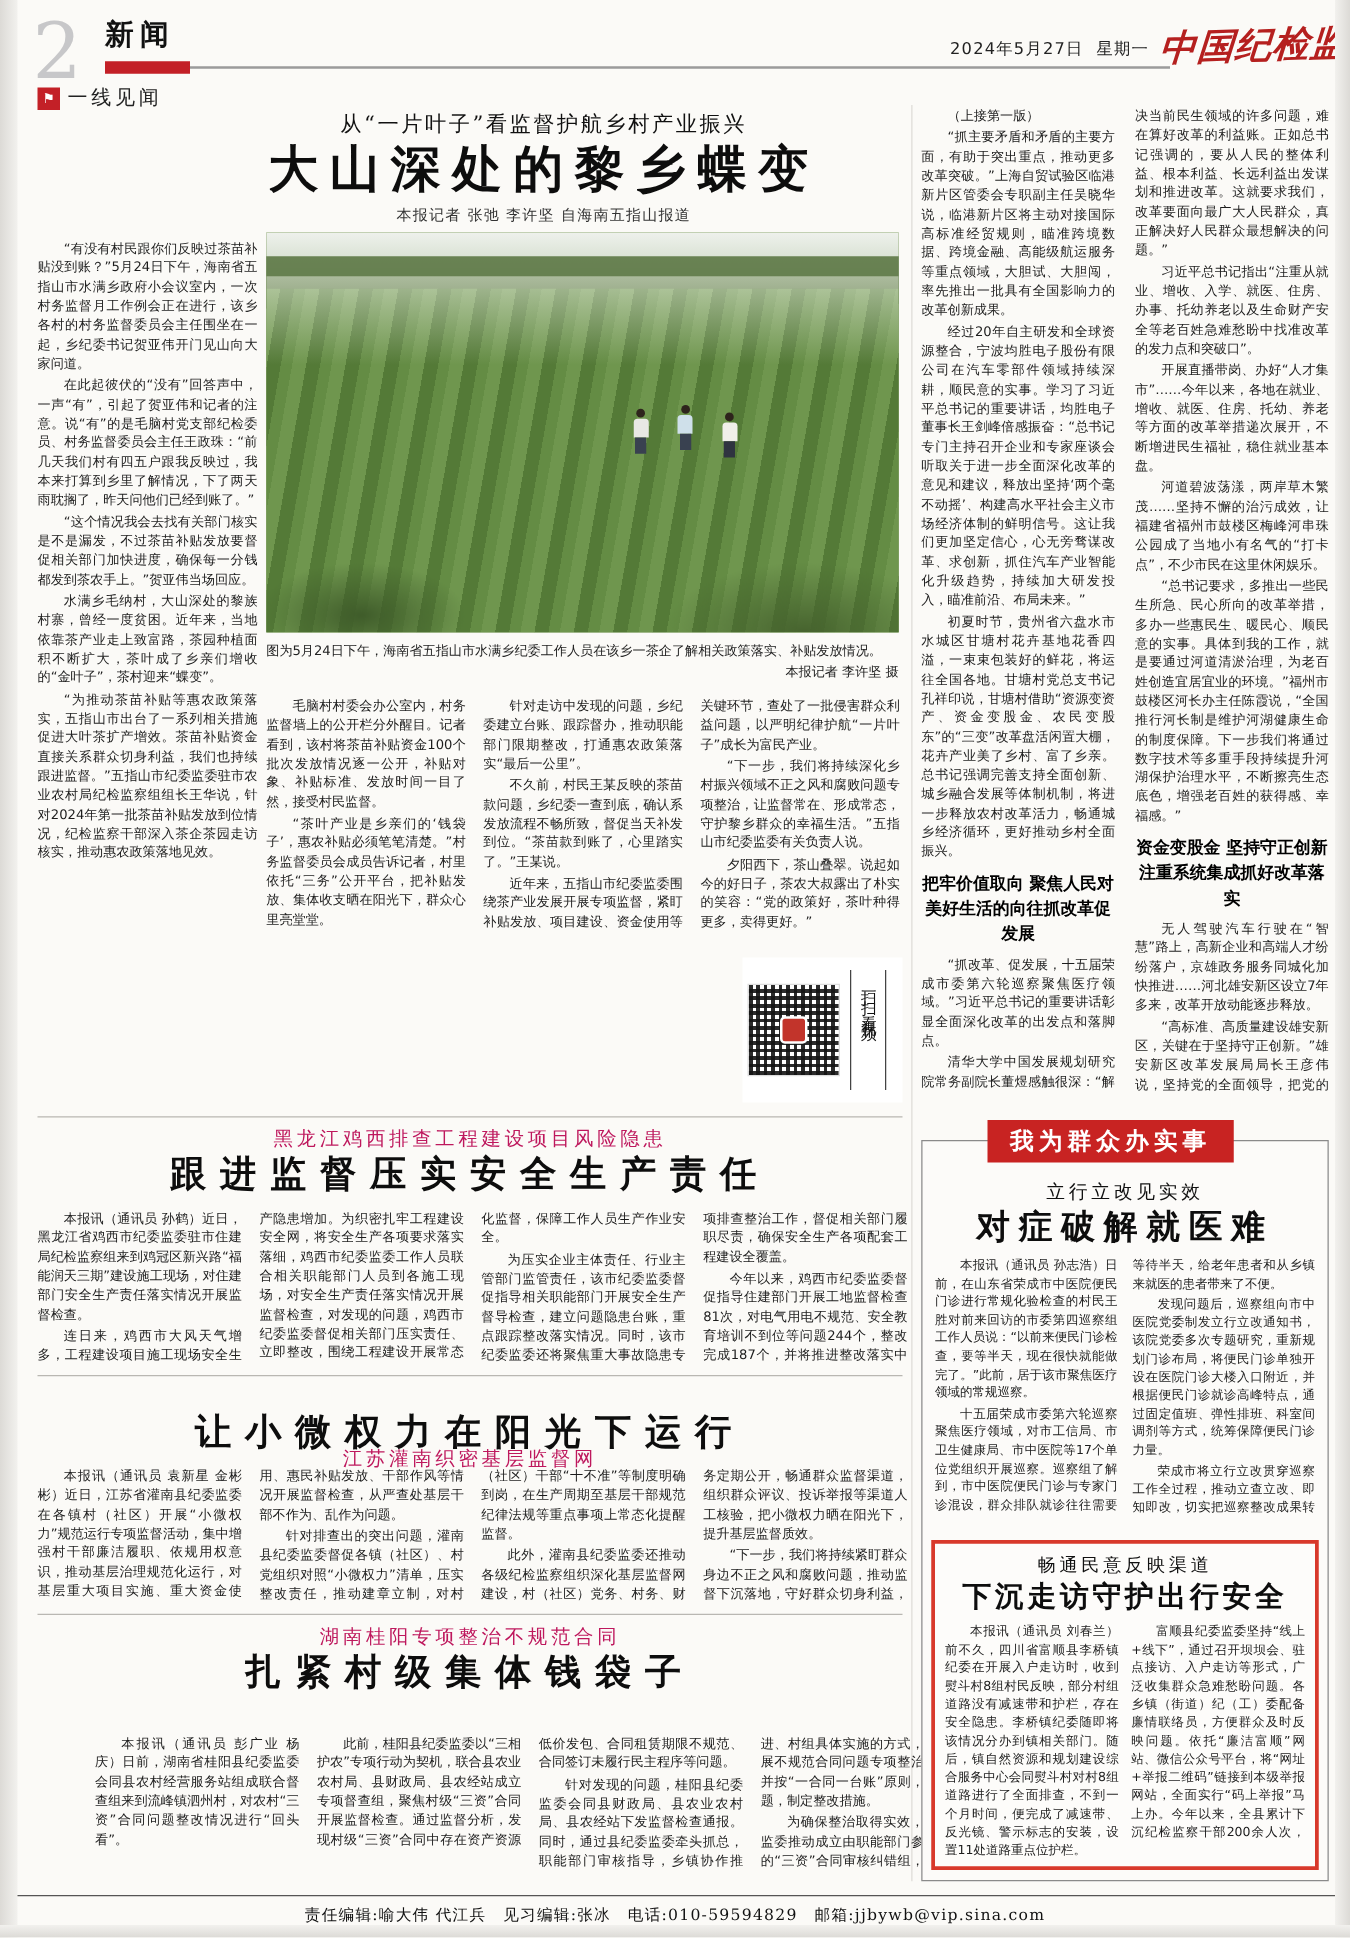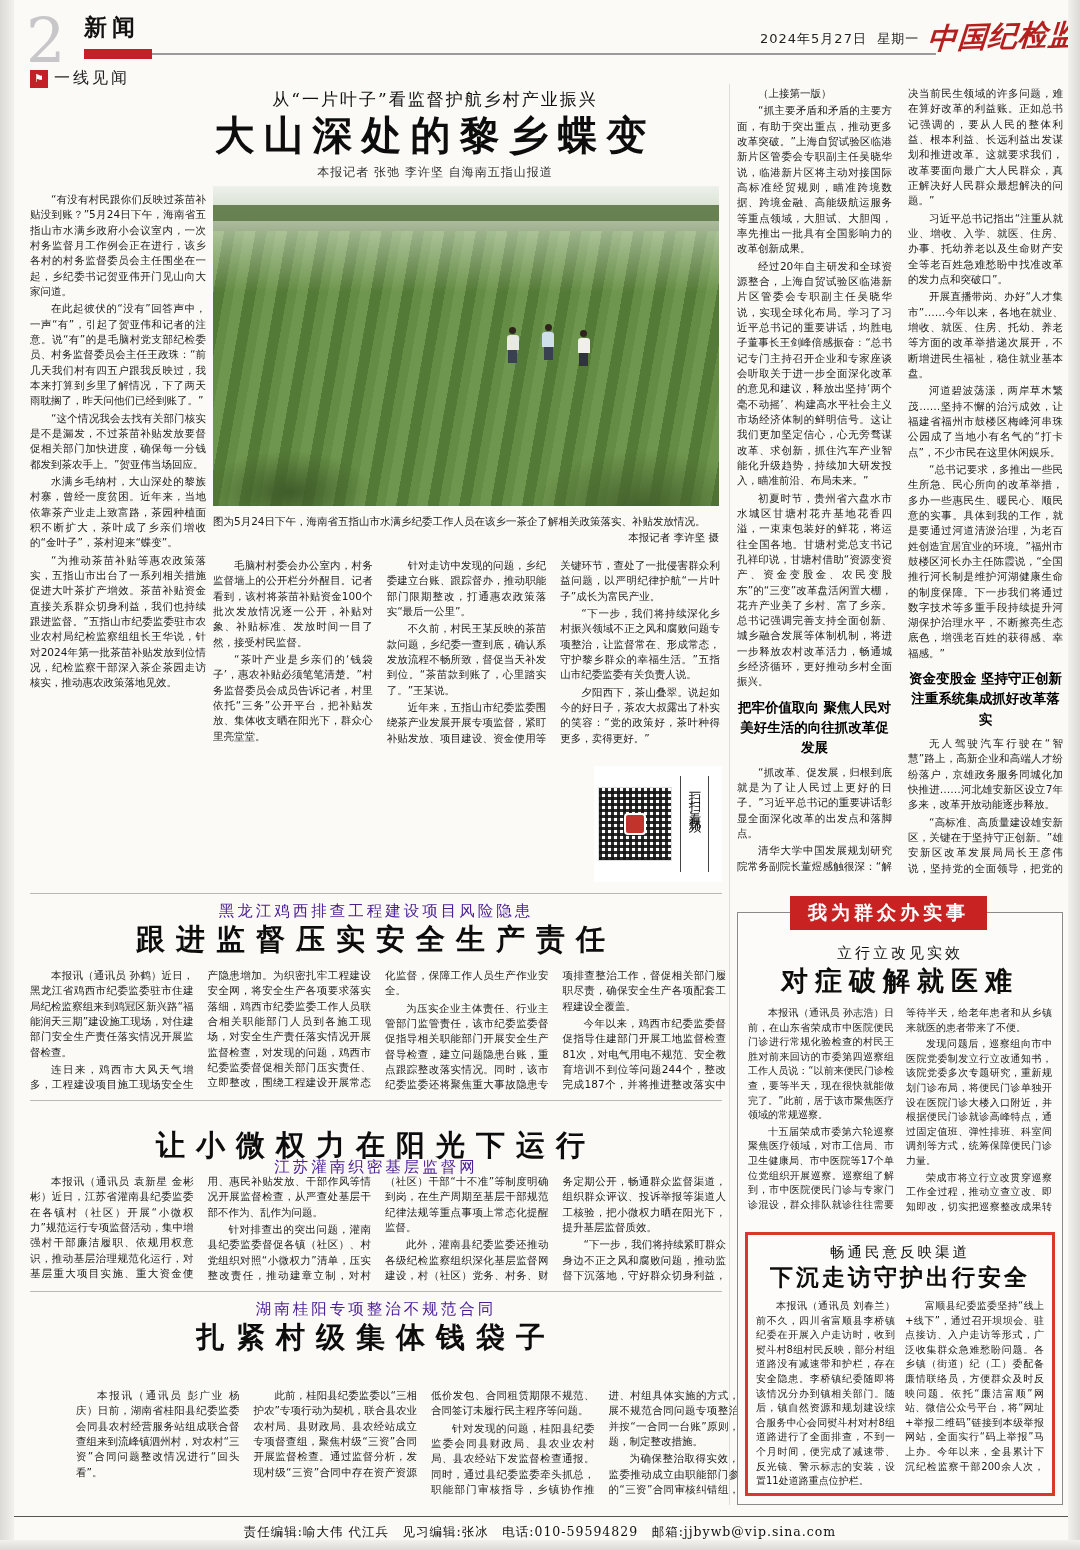--- a/index.html
+++ b/index.html
@@ -15,21 +15,21 @@
   .hdr-date { font-size:13px; color:#222; letter-spacing:1px; }
   .masthead { font-family:"DejaVu Serif", serif; font-style:italic; font-weight:bold; font-size:29px; color:#b5201f; transform:skewX(-6deg) rotate(-2deg); letter-spacing:1px; white-space:nowrap; }
   
   .tag-row { display:flex; align-items:center; gap:6px; }
   .tag-icon { width:18px; height:18px; background:#c32027; color:#fff; font-size:11px; display:flex; align-items:center; justify-content:center; }
   .tag-label { font-family:"DejaVu Serif", serif; font-size:16px; letter-spacing:3px; color:#222; }
   
   .kicker { font-family:"DejaVu Serif", serif; font-size:17px; letter-spacing:2px; text-align:center; color:#111; }
   .main-title { font-family:"DejaVu Serif", serif; font-size:40px; font-weight:bold; letter-spacing:9px; text-align:center; color:#0d0d0d; }
   .byline { font-size:12px; text-align:center; color:#333; letter-spacing:1px; }
-  .sec-kicker { font-family:"DejaVu Serif", serif; font-size:15.5px; letter-spacing:3px; text-align:center; color:#4c1d95; }
+  .sec-kicker { font-family:"DejaVu Serif", serif; font-size:15.5px; letter-spacing:3px; text-align:center; color:#be185d; }
   .sec-title { font-family:"DejaVu Serif", serif; font-size:29px; font-weight:bold; letter-spacing:11px; text-align:center; color:#0d0d0d; }
   
   .flow { column-gap:14px; overflow:hidden; }
   .para { font-size:10.5px; line-height:1.46; text-align:justify; text-indent:2em; margin-bottom:2px; color:#1c1c1c; }
   .flow-subhead { font-family:"DejaVu Serif", serif; font-size:13.5px; font-weight:bold; text-align:center; line-height:1.5; margin:7px 0; color:#000; }
   .single-col { overflow:hidden; }
   .rule-h { position:absolute; background:#b9b7b2; height:1px; }
   .rule-v { position:absolute; background:#dedcd7; width:1px; }
   
   .photo { position:absolute; overflow:hidden; background:#6d8f4b; }
@@ -142,24 +142,24 @@
   <div class="qr">
       <div class="qr-center"></div>
     </div>
   <div class="qr-label">扫一扫 看视频</div>
 </div>
 
 <div class="rule-v" style="left:729px;top:84px;height:1421px;"></div>
 <div class="abs flow" style="left:737px;top:86px;width:326px;height:798px;column-count:2;column-gap:16px;">
     <p class="para">（上接第一版）</p>
     <p class="para">“抓主要矛盾和矛盾的主要方面，有助于突出重点，推动更多改革突破。”上海自贸试验区临港新片区管委会专职副主任吴晓华说，临港新片区将主动对接国际高标准经贸规则，瞄准跨境数据、跨境金融、高能级航运服务等重点领域，大胆试、大胆闯，率先推出一批具有全国影响力的改革创新成果。</p>
-    <p class="para">经过20年自主研发和全球资源整合，上海自贸试验区临港新片区管委会专职副主任吴晓华说，实现全球化布局。学习了习近平总书记的重要讲话，均胜电子董事长王剑峰倍感振奋：“总书记专门主持召开企业和专家座谈会听取关于进一步全面深化改革的意见和建议，释放出坚持‘两个毫不动摇’、构建高水平社会主义市场经济体制的鲜明信号。这让我们更加坚定信心，心无旁骛谋改革、求创新，抓住汽车产业智能化升级趋势，持续加大研发投入，瞄准前沿、布局未来。”</p>
+    <p class="para">经过20年自主研发和全球资源整合，宁波均胜电子股份有限公司在汽车零部件领域持续深耕，顺民意的实事。学习了习近平总书记的重要讲话，均胜电子董事长王剑峰倍感振奋：“总书记专门主持召开企业和专家座谈会听取关于进一步全面深化改革的意见和建议，释放出坚持‘两个毫不动摇’、构建高水平社会主义市场经济体制的鲜明信号。这让我们更加坚定信心，心无旁骛谋改革、求创新，抓住汽车产业智能化升级趋势，持续加大研发投入，瞄准前沿、布局未来。”</p>
     <p class="para">初夏时节，贵州省六盘水市水城区甘塘村花卉基地花香四溢，一束束包装好的鲜花，将运往全国各地。甘塘村党总支书记孔祥印说，甘塘村借助“资源变资产、资金变股金、农民变股东”的“三变”改革盘活闲置大棚，花卉产业美了乡村、富了乡亲。总书记强调完善支持全面创新、城乡融合发展等体制机制，将进一步释放农村改革活力，畅通城乡经济循环，更好推动乡村全面振兴。</p>
     <p class="flow-subhead">把牢价值取向 聚焦人民对美好生活的向往抓改革促发展</p>
-    <p class="para">“抓改革、促发展，归根到底就是为了让人民过上更好的日子。”习近平总书记的重要讲话彰显全面深化改革的出发点和落脚点。</p>
+    <p class="para">“抓改革、促发展，十五届荣成市委第六轮巡察聚焦医疗领域。”习近平总书记的重要讲话彰显全面深化改革的出发点和落脚点。</p>
     <p class="para">清华大学中国发展规划研究院常务副院长董煜感触很深：“解决当前民生领域的许多问题，难在算好改革的利益账。正如总书记强调的，要从人民的整体利益、根本利益、长远利益出发谋划和推进改革。这就要求我们，改革要面向最广大人民群众，真正解决好人民群众最想解决的问题。”</p>
     <p class="para">习近平总书记指出“注重从就业、增收、入学、就医、住房、办事、托幼养老以及生命财产安全等老百姓急难愁盼中找准改革的发力点和突破口”。</p>
     <p class="para">开展直播带岗、办好“人才集市”……今年以来，各地在就业、增收、就医、住房、托幼、养老等方面的改革举措递次展开，不断增进民生福祉，稳住就业基本盘。</p>
     <p class="para">河道碧波荡漾，两岸草木繁茂……坚持不懈的治污成效，让福建省福州市鼓楼区梅峰河串珠公园成了当地小有名气的“打卡点”，不少市民在这里休闲娱乐。</p>
     <p class="para">“总书记要求，多推出一些民生所急、民心所向的改革举措，多办一些惠民生、暖民心、顺民意的实事。具体到我的工作，就是要通过河道清淤治理，为老百姓创造宜居宜业的环境。”福州市鼓楼区河长办主任陈霞说，“全国推行河长制是维护河湖健康生命的制度保障。下一步我们将通过数字技术等多重手段持续提升河湖保护治理水平，不断擦亮生态底色，增强老百姓的获得感、幸福感。”</p>
     <p class="flow-subhead">资金变股金 坚持守正创新注重系统集成抓好改革落实</p>
     <p class="para">无人驾驶汽车行驶在“智慧”路上，高新企业和高端人才纷纷落户，京雄政务服务同城化加快推进……河北雄安新区设立7年多来，改革开放动能逐步释放。</p>
     <p class="para">“高标准、高质量建设雄安新区，关键在于坚持守正创新。”雄安新区改革发展局局长王彦伟说，坚持党的全面领导，把党的政治优势、组织优势转化为推进雄安新区改革开放的强大动力和坚强保障；坚持大胆探索、先行先试，推动各领域改革措施和创新试点示范项目加快落地，为全国提供更多可复制可推广的经验。</p>
   </div>
 

